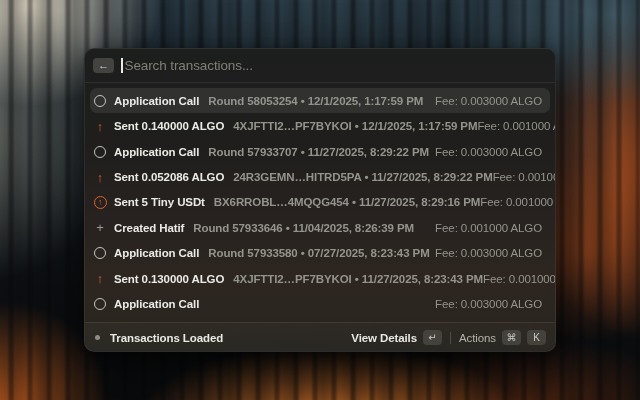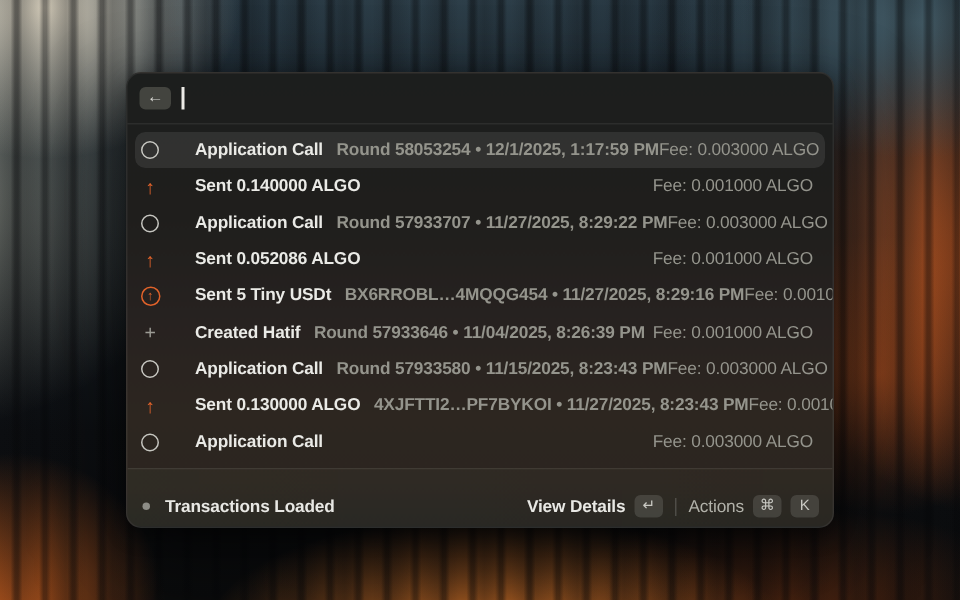--- a/index.html
+++ b/index.html
@@ -45,26 +45,26 @@
   .row{height:25.8px;display:flex;align-items:center;padding:0 8px 0 3px;border-radius:7px;
     font-size:11.5px;letter-spacing:-0.1px;white-space:nowrap;}
   .row.selected{background:rgba(255,255,255,0.085);}
   .t-icon{flex:0 0 14px;width:14px;height:14px;margin-right:7px;position:relative;
     display:flex;align-items:center;justify-content:center;color:#9c9c95;font-weight:700;}
   .icon-application-call::before{content:"";position:absolute;inset:1px;border-radius:50%;border:1.5px solid #c6c6c0;}
   .icon-sent{color:var(--accent);font-size:13px;font-weight:700;}
   .icon-sent-asset{color:var(--accent);font-size:8.5px;font-weight:700;}
   .icon-sent-asset::before{content:"";position:absolute;inset:0.5px;border-radius:50%;border:1.5px solid var(--accent);}
   .icon-created{font-size:13px;font-weight:400;color:#9c9c95;}
-  .t-label{color:#eaeae6;font-weight:700;margin-left:16px;}
+  .t-label{color:#eaeae6;font-weight:700;}
   .t-meta{color:#94948c;margin-left:9px;font-weight:bold;}
   .t-fee{margin-left:auto;color:#94948c;}
 
   
-  .footer{flex:0 0 27px;height:27px;display:flex;align-items:center;padding:11px 9px 0 10px;
+  .footer{flex:0 0 27px;height:27px;display:flex;align-items:center;padding:1px 9px 0 10px;
     border-top:1px solid rgba(255,255,255,0.08);
     background:linear-gradient(90deg,rgba(110,135,95,0.07),rgba(120,110,80,0.05));
     border-radius:0 0 9px 9px;font-size:11.5px;letter-spacing:-0.1px;}
   .status-dot{width:5px;height:5px;border-radius:50%;background:#8d8d86;margin-right:10px;flex:0 0 5px;}
   .f-title{color:#e8e8e4;font-weight:700;margin-right:9px;white-space:nowrap;}
   .f-detail{color:#8f8f87;white-space:nowrap;}
   .footer-right{margin-left:auto;display:flex;align-items:center;gap:6px;}
   .f-action{color:#b2b2aa;cursor:pointer;white-space:nowrap;}
   .f-action.primary{color:#e8e8e4;font-weight:700;}
   .key{min-width:13px;height:15px;padding:0 3px;background:rgba(255,255,255,0.12);border-radius:4px;
@@ -78,67 +78,70 @@
   <div class="bg-base"></div>
   <div class="bg-stripes"></div>
 
   <div class="window">
 
     <div class="header">
       <button class="back-btn">
         <span>←</span>
       </button>
       <div class="caret"></div>
+      <div class="search-input">Search transactions...</div>
     </div>
 
     <div class="list" id="list">
   <div class="row selected">
     <span class="t-icon icon-application-call"></span>
     <span class="t-label">Application Call</span>
     <span class="t-meta">Round 58053254 • 12/1/2025, 1:17:59 PM</span>
     <span class="t-fee">Fee: 0.003000 ALGO</span>
   </div>
 
   <div class="row">
     <span class="t-icon icon-sent">↑</span>
     <span class="t-label">Sent 0.140000 ALGO</span>
+    <span class="t-meta">4XJFTTI2…PF7BYKOI • 12/1/2025, 1:17:59 PM</span>
     <span class="t-fee">Fee: 0.001000 ALGO</span>
   </div>
 
   <div class="row">
     <span class="t-icon icon-application-call"></span>
     <span class="t-label">Application Call</span>
     <span class="t-meta">Round 57933707 • 11/27/2025, 8:29:22 PM</span>
     <span class="t-fee">Fee: 0.003000 ALGO</span>
   </div>
 
   <div class="row">
     <span class="t-icon icon-sent">↑</span>
     <span class="t-label">Sent 0.052086 ALGO</span>
+    <span class="t-meta">24R3GEMN…HITRD5PA • 11/27/2025, 8:29:22 PM</span>
     <span class="t-fee">Fee: 0.001000 ALGO</span>
   </div>
 
   <div class="row">
     <span class="t-icon icon-sent-asset">↑</span>
     <span class="t-label">Sent 5 Tiny USDt</span>
     <span class="t-meta">BX6RROBL…4MQQG454 • 11/27/2025, 8:29:16 PM</span>
     <span class="t-fee">Fee: 0.001000 ALGO</span>
   </div>
 
   <div class="row">
     <span class="t-icon icon-created">+</span>
     <span class="t-label">Created Hatif</span>
     <span class="t-meta">Round 57933646 • 11/04/2025, 8:26:39 PM</span>
     <span class="t-fee">Fee: 0.001000 ALGO</span>
   </div>
 
   <div class="row">
     <span class="t-icon icon-application-call"></span>
     <span class="t-label">Application Call</span>
-    <span class="t-meta">Round 57933580 • 11/15/2025, 8:23:43 PM</span>
+    <span class="t-meta">Round 57933580 • 07/27/2025, 8:23:43 PM</span>
     <span class="t-fee">Fee: 0.003000 ALGO</span>
   </div>
 
   <div class="row">
     <span class="t-icon icon-sent">↑</span>
     <span class="t-label">Sent 0.130000 ALGO</span>
     <span class="t-meta">4XJFTTI2…PF7BYKOI • 11/27/2025, 8:23:43 PM</span>
     <span class="t-fee">Fee: 0.001000 ALGO</span>
   </div>
 

